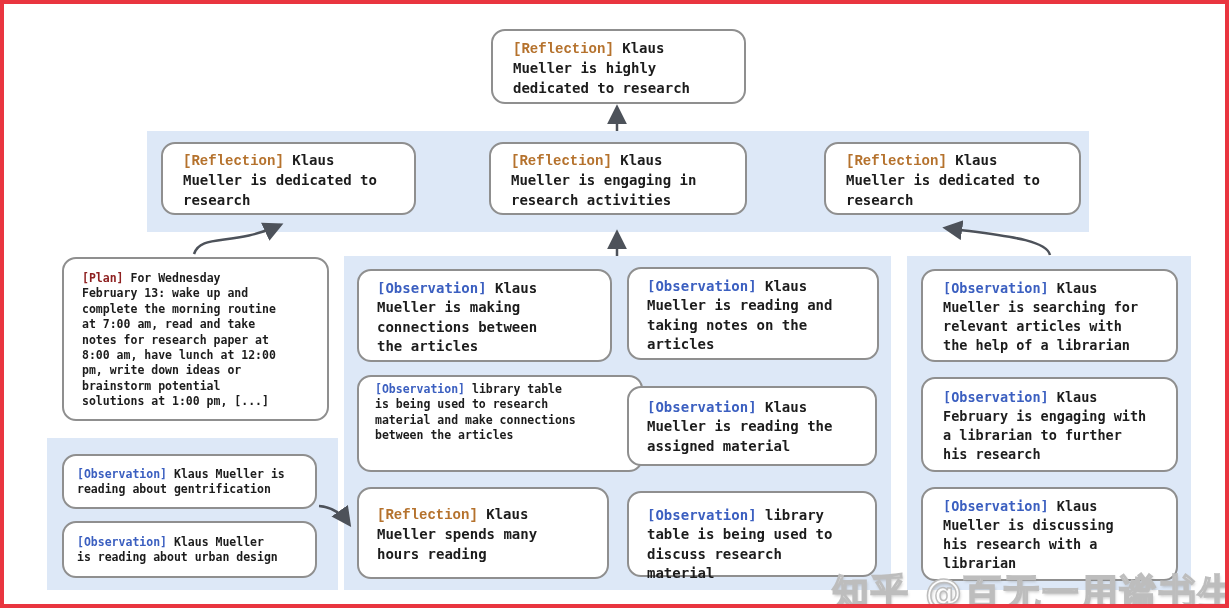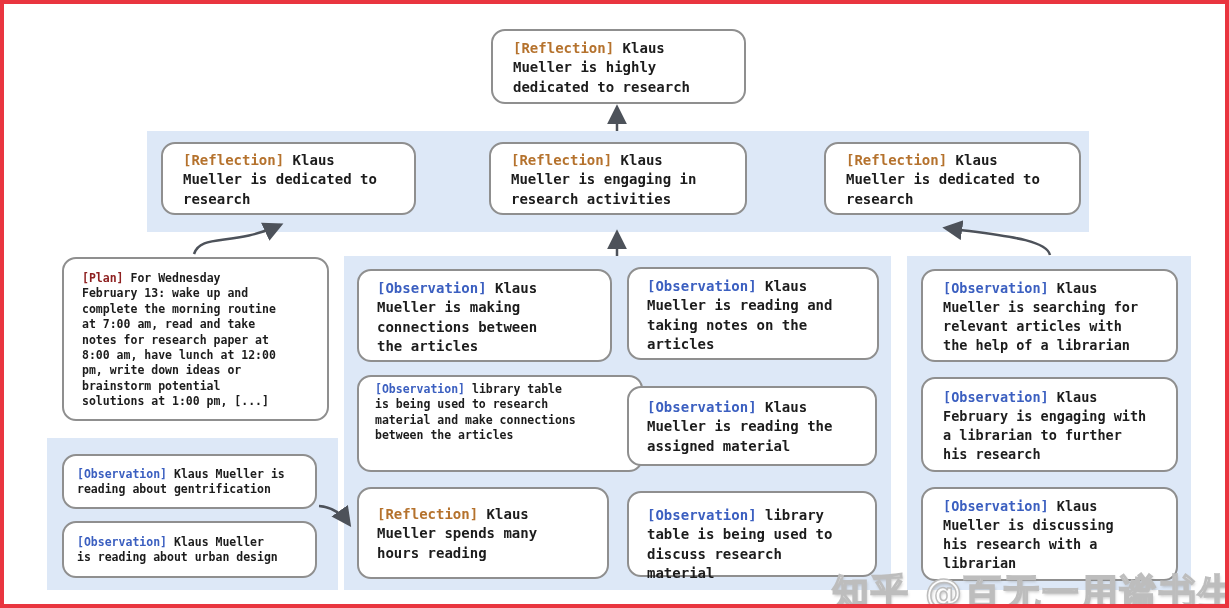--- a/index.html
+++ b/index.html
@@ -10,21 +10,21 @@
   }
   .panel { position:absolute; background:#dde8f7; }
   .node {
     position:absolute; background:#ffffff; border:2.5px solid #8f8f8f;
     border-radius:14px; box-sizing:border-box; font-weight:700; color:#1c1c1c;
   }
   .lg { font-size:14px; line-height:1.38; }
   .md { font-size:13.5px; line-height:1.40; }
   .sm { font-size:11.5px; line-height:1.34; }
   .txt { white-space:pre-line; }
-  .lbl-reflection  { color:#b5722d; }
+  .lbl-reflection  { color:#b5722d;font-family:Liberation Mono, monospace; }
   .lbl-observation { color:#3b5fc0;margin-top:33px; }
   .lbl-plan        { color:#8e2020; }
   #arrows { position:absolute; left:0; top:0; pointer-events:none; }
   .ar { stroke:#4d525a; stroke-width:2.5; fill:none; }
   #watermark {
     position:absolute; left:828px; top:564px; width:390px;
     font-family:"DejaVu Sans",sans-serif; font-weight:700; font-size:37px;
     letter-spacing:2px; color:rgba(255,255,255,0.93);
     -webkit-text-stroke:1.5px #bdbdbd;
     text-shadow:1px 2px 3px rgba(130,130,130,0.45);

